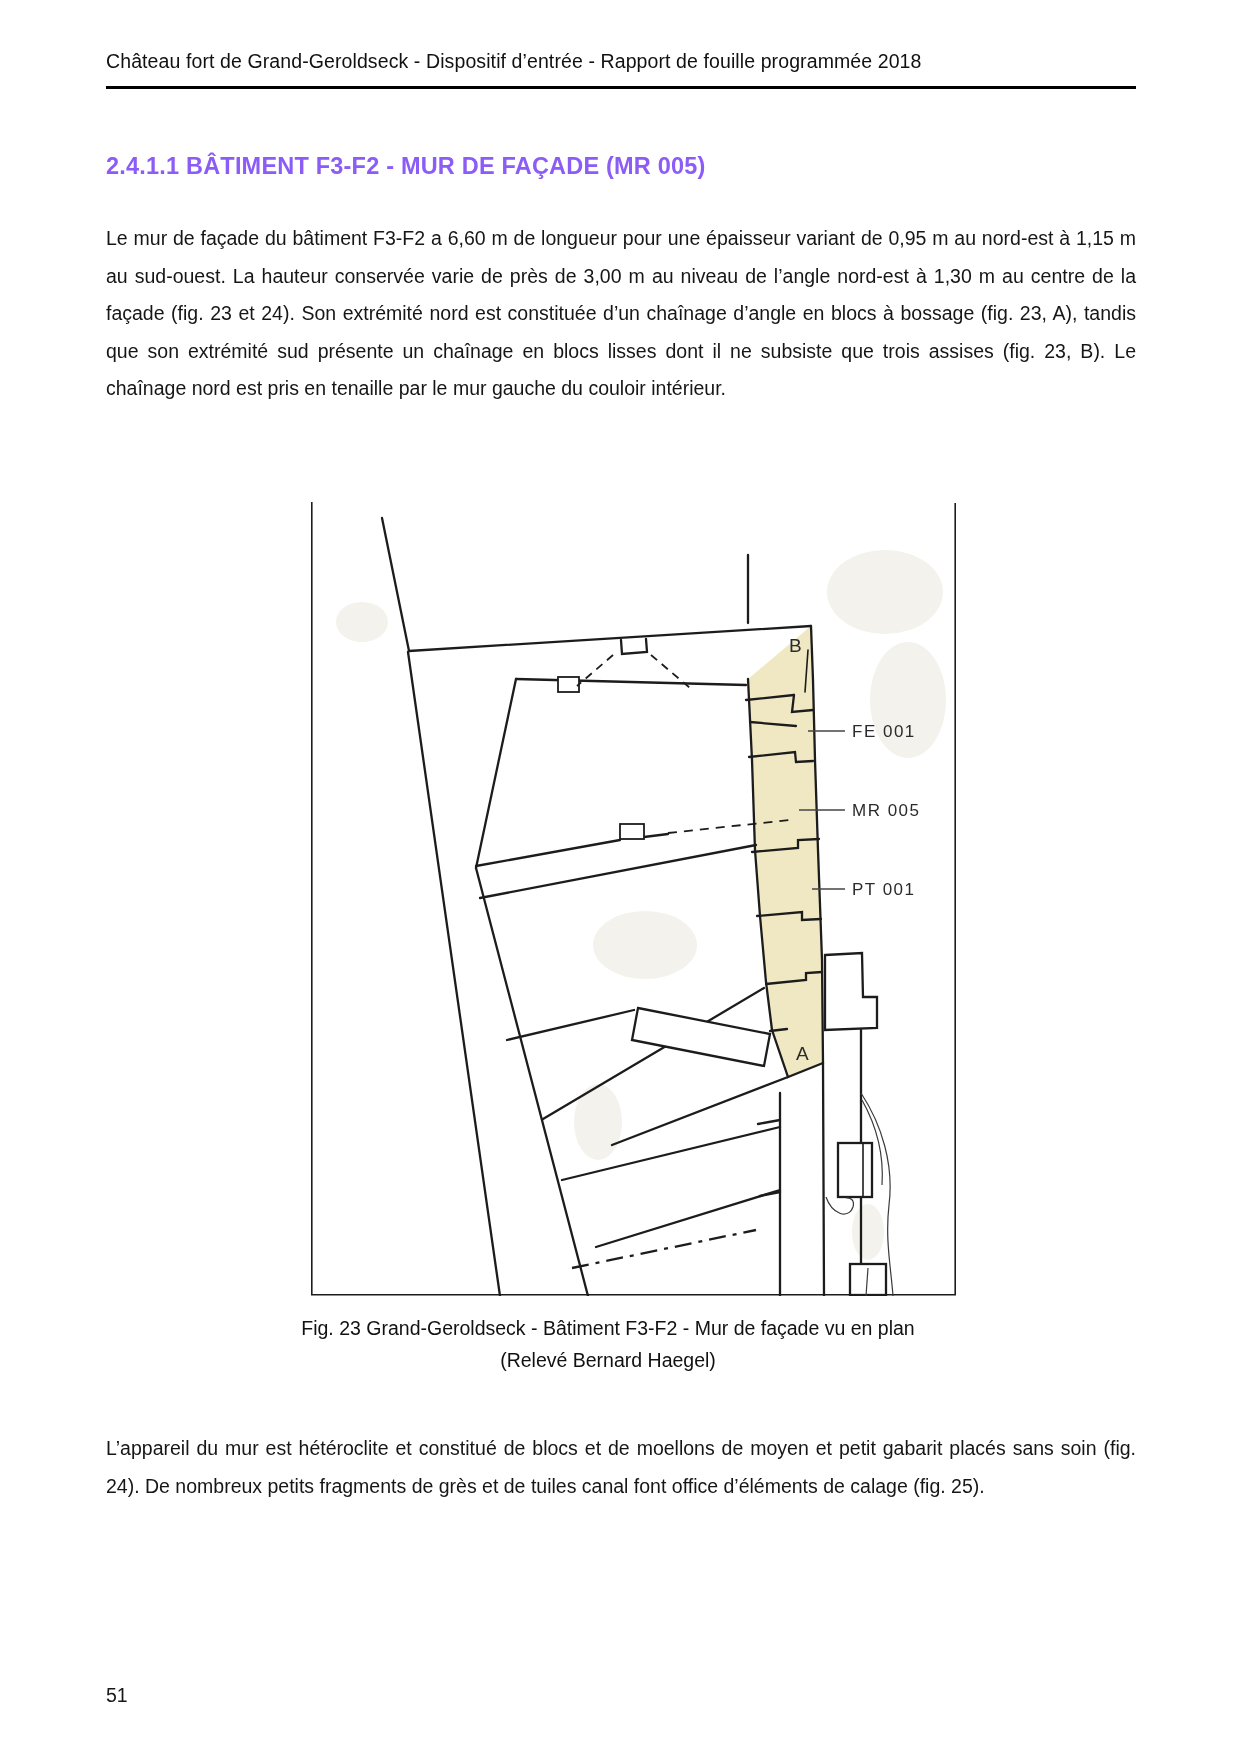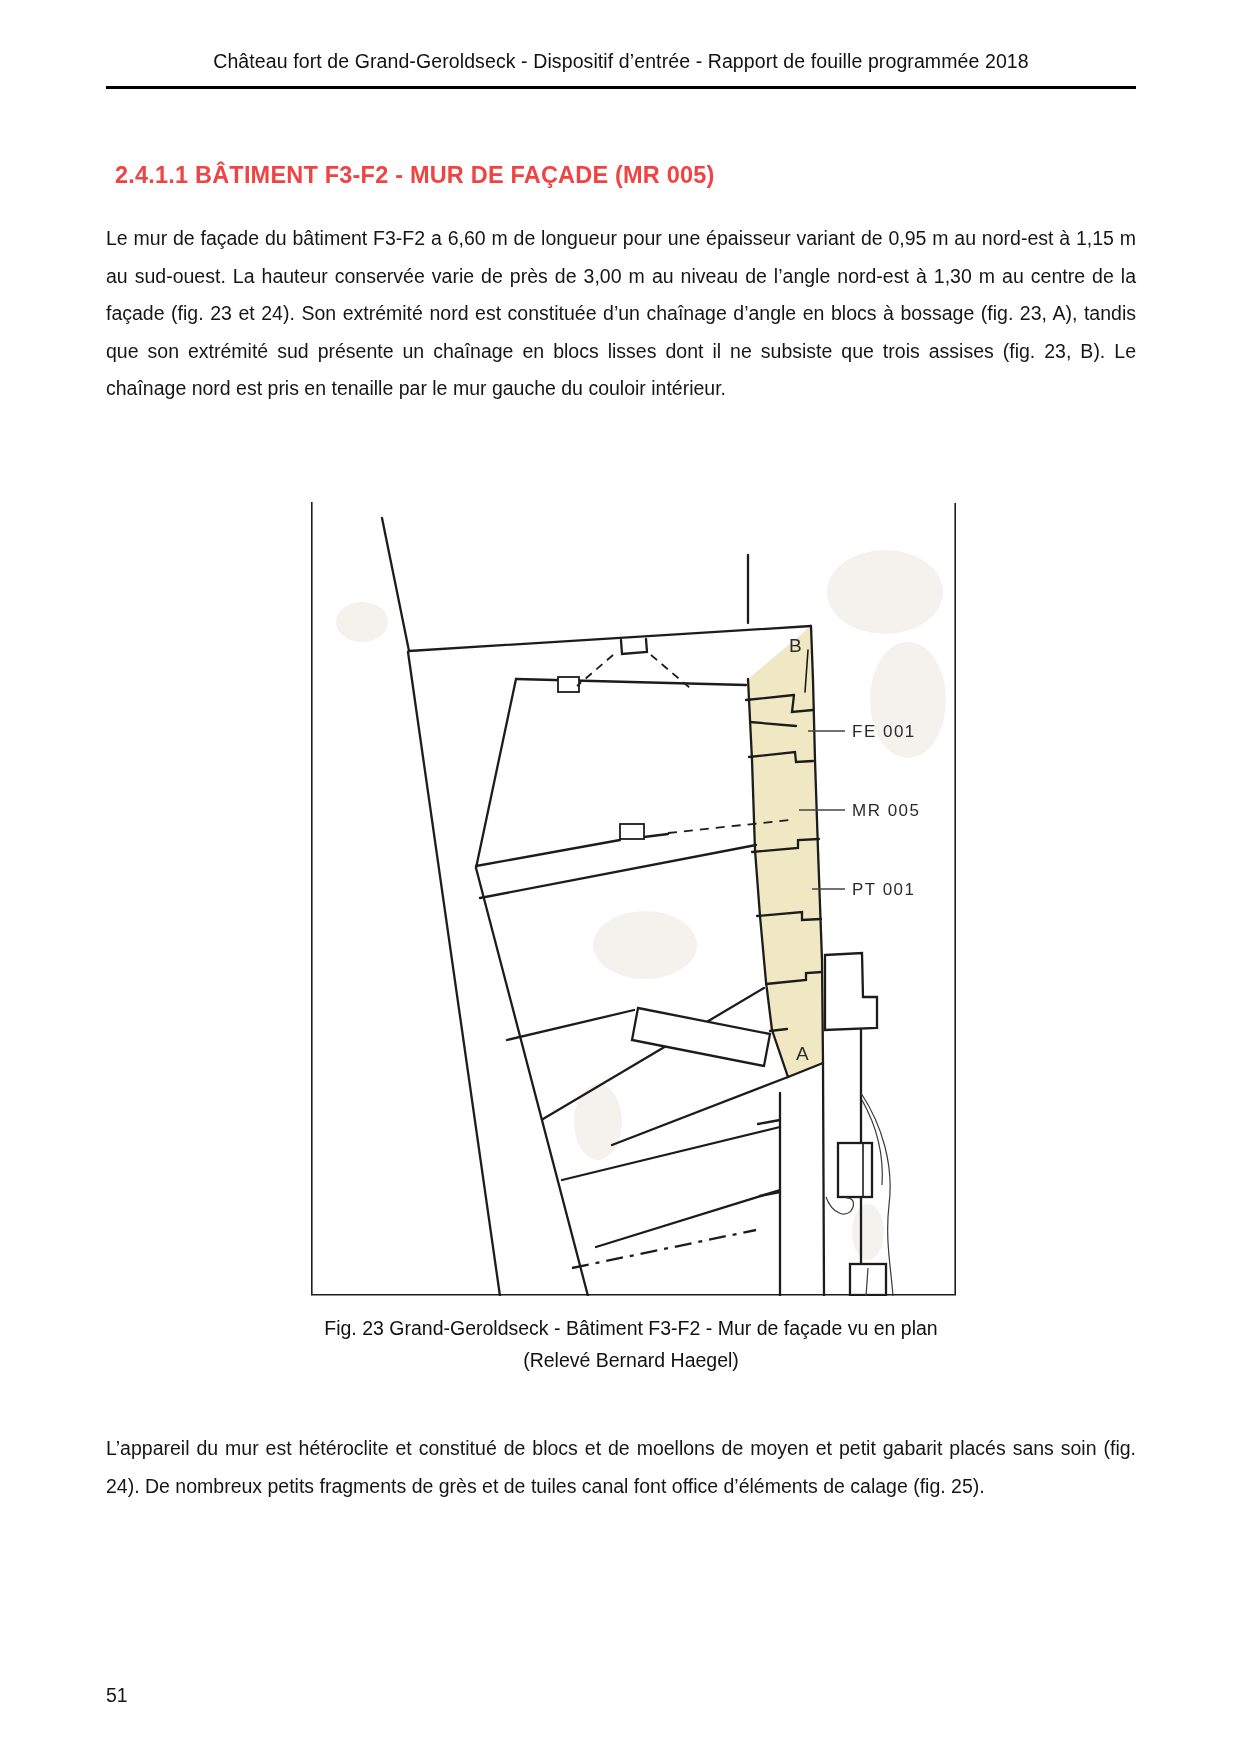--- a/index.html
+++ b/index.html
@@ -7,41 +7,41 @@
     position:relative;
     width:1241px;height:1755px;
     margin:0 auto;
     background:#ffffff;
     font-family:"Liberation Sans", sans-serif;
     color:#151515;
     overflow:hidden;
   }
   .running-header{
     position:absolute;left:106px;top:50px;width:1030px;
-    text-align:center;font-size:19.5px;letter-spacing:.1px;color:#111;
+    font-size:19.5px;letter-spacing:.1px;color:#111;
   }
   .header-rule{
     position:absolute;left:106px;top:86px;width:1030px;height:3px;background:#000;
   }
   .section-heading{
     position:absolute;left:106px;top:153px;width:1030px;
-    font-size:23.5px;font-weight:bold;letter-spacing:.2px;color:#ef4444;margin:9px;
+    font-size:23.5px;font-weight:bold;letter-spacing:.2px;color:#8b5cf6;margin:0;
   }
   .body-par{
     position:absolute;left:106px;width:1030px;margin:0;
     font-size:19.5px;line-height:37.6px;text-align:justify;color:#161616;
   }
   .par-1{top:220px;}
   .par-2{top:1430px;}
   .par-3{top:1556px;}
   .figure-area{
     position:absolute;left:311px;top:483px;width:646px;height:813px;margin:0;
   }
   .figure-caption{
-    position:absolute;left:116px;top:1312px;width:1030px;
+    position:absolute;left:93px;top:1312px;width:1030px;
     text-align:center;font-size:19.5px;line-height:32px;color:#111;
   }
   .caption-credit{}
   .page-number{
     position:absolute;left:106px;top:1684px;font-size:19.5px;color:#161616;
   }
   svg text{
     font-family:"Liberation Sans", sans-serif;
     fill:#2b2b2b;
   }

